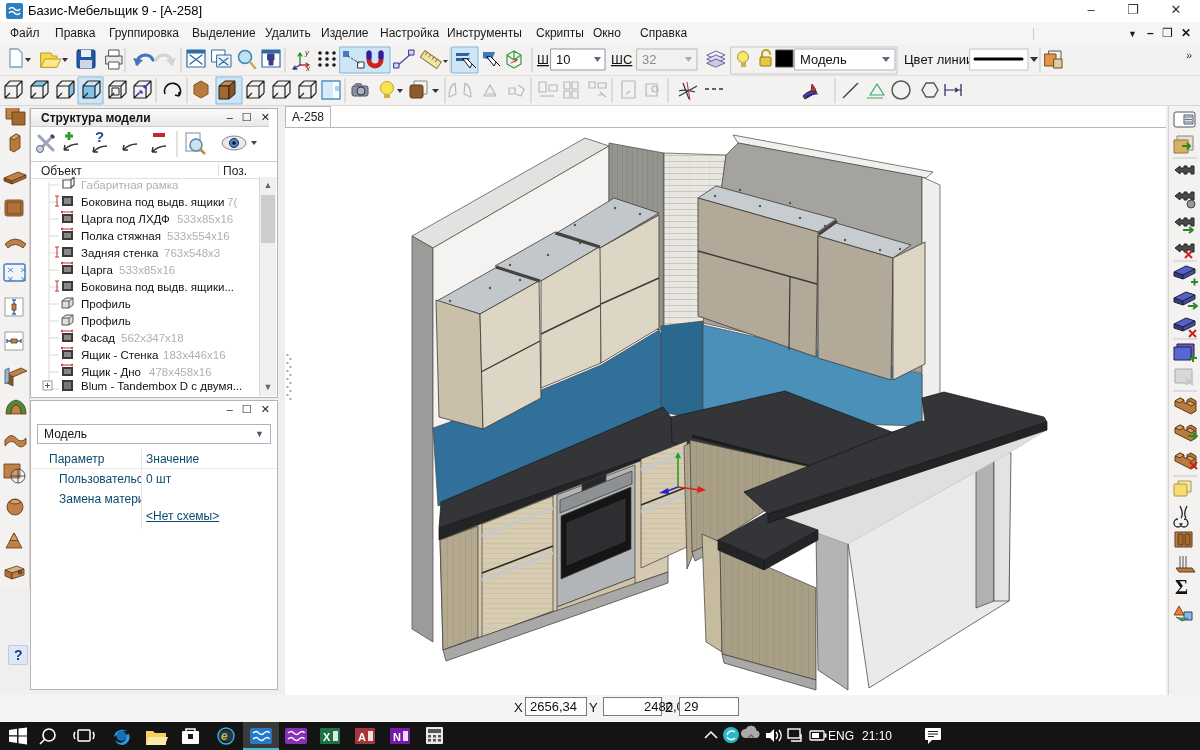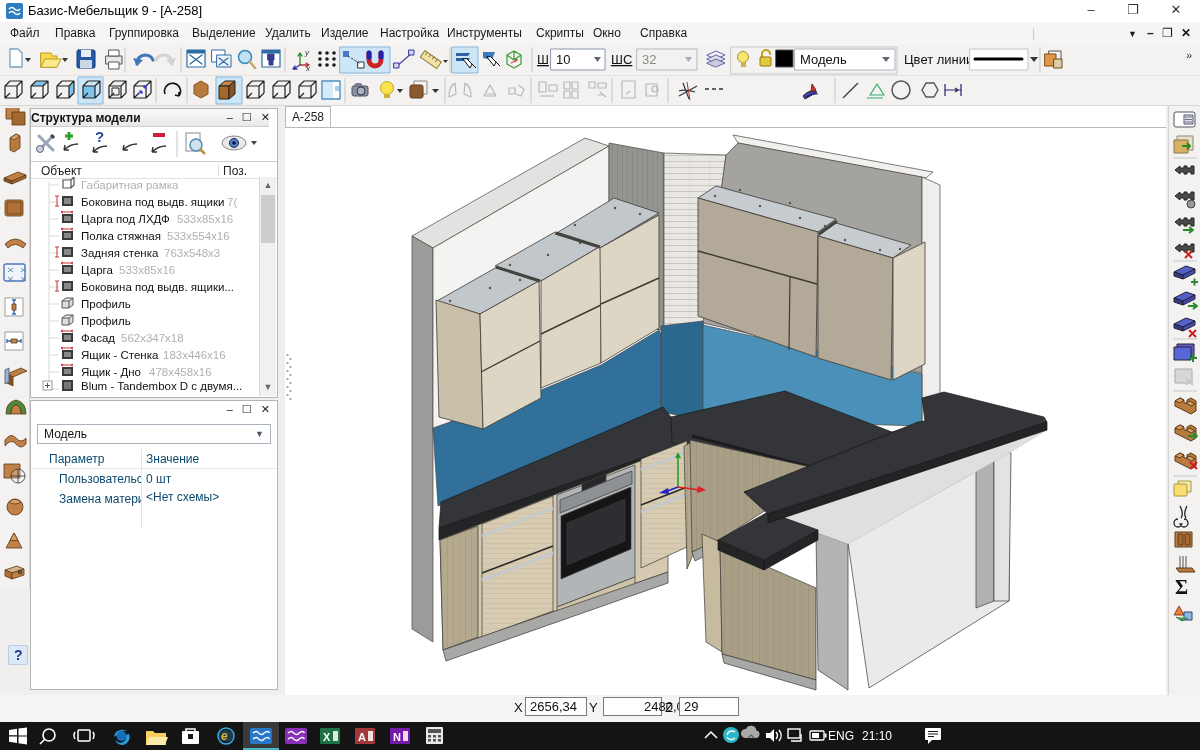--- a/index.html
+++ b/index.html
@@ -16,21 +16,21 @@
   #menubar span.m { position:absolute; top:4px; }
   
   #tb1 { left:0; top:45px; width:1200px; height:31px; background:#f3f2f0; border-bottom:1px solid #e2e1df; }
   #tb2 { left:0; top:76px; width:1200px; height:30px; background:#f3f2f0; border-bottom:1px solid #d9d8d6; }
   
   #main { left:0; top:106px; width:1200px; height:589px; background:#f0efee; }
   
   #lbar { left:0; top:108px; width:30px; height:480px; background:#f3f2f0; border-right:1px solid #d5d4d2; }
   
   .panel { position:absolute; background:#fff; border:1px solid #b5b4b2; }
-  .ptitle { position:absolute; left:0; top:0; right:8px; height:18px; background:linear-gradient(#fbfbfb,#e9e8e6); border-bottom:1px solid #cfcecc; font-size:12px; font-weight:bold; color:#111; line-height:18px; }
+  .ptitle { position:absolute; left:0; top:0; right:8px; height:18px; background:linear-gradient(#fbfbfb,#e9e8e6); border-bottom:1px solid #cfcecc; font-size:12px; font-weight:bold; color:#111; padding-left:10px; line-height:18px; }
   .pbtns { position:absolute; right:4px; top:2px; font-size:11px; color:#222; letter-spacing:3px; }
   
   #viewport { left:285px; top:106px; width:881px; height:589px; background:#fff; }
   #vtab { position:absolute; left:0px; top:0px; width:46px; height:21px; background:#fff; border:1px solid #b9b8b6; border-bottom:none; font-size:12px; color:#222; text-align:center; line-height:21px; }
   #vtabline { position:absolute; left:0; top:21px; width:881px; height:1px; background:#b9b8b6; }
   
   #rbar { left:1168px; top:106px; width:32px; height:589px; background:#f3f2f0; border-left:1px solid #d5d4d2; }
   
   #statusbar { left:0; top:695px; width:1200px; height:27px; background:#f5f4f2; font-size:13px; color:#111; }
   .sbox { position:absolute; top:2px; height:19px; background:#fff; border:1px solid #7a7a78; font-size:13px; padding:1px 4px; }
@@ -782,21 +782,21 @@
       <div style="position:relative;height:20px;border-bottom:1px solid #e8e8e6;">
           <span style="position:absolute;left:18px;top:3px;">Параметр</span>
           <span style="position:absolute;left:115px;top:3px;">Значение</span>
         </div>
       <div style="position:relative;height:20px;">
           <span style="position:absolute;left:28px;top:3px;width:82px;overflow:hidden;white-space:nowrap;">Пользовательские</span>
           <span style="position:absolute;left:115px;top:3px;">0 шт</span>
         </div>
       <div style="position:relative;height:20px;">
           <span style="position:absolute;left:28px;top:3px;width:82px;overflow:hidden;white-space:nowrap;">Замена материалов</span>
-          <span style="position:absolute;left:115px;top:1px;">&lt;Нет схемы&gt;</span>
+          <span style="position:absolute;left:115px;top:20px;text-decoration:underline;">&lt;Нет схемы&gt;</span>
         </div>
       <div style="position:absolute;left:110px;top:0px;width:1px;height:80px;background:#e4e4e2;"></div>
     </div>
   </div>
   <div id="helpbtn" class="abs" style="left:8px; top:645px; width:20px; height:20px;">
     <svg width="20" height="20">
         <rect width="20" height="20" rx="2" fill="#b8cce8"></rect>
         <rect x="1" y="1" width="18" height="18" rx="2" fill="#dde8f6"></rect>
         <text x="6" y="15" font-size="14" font-weight="bold" fill="#1a3a8a" font-family="Liberation Sans">?</text>
       </svg>

